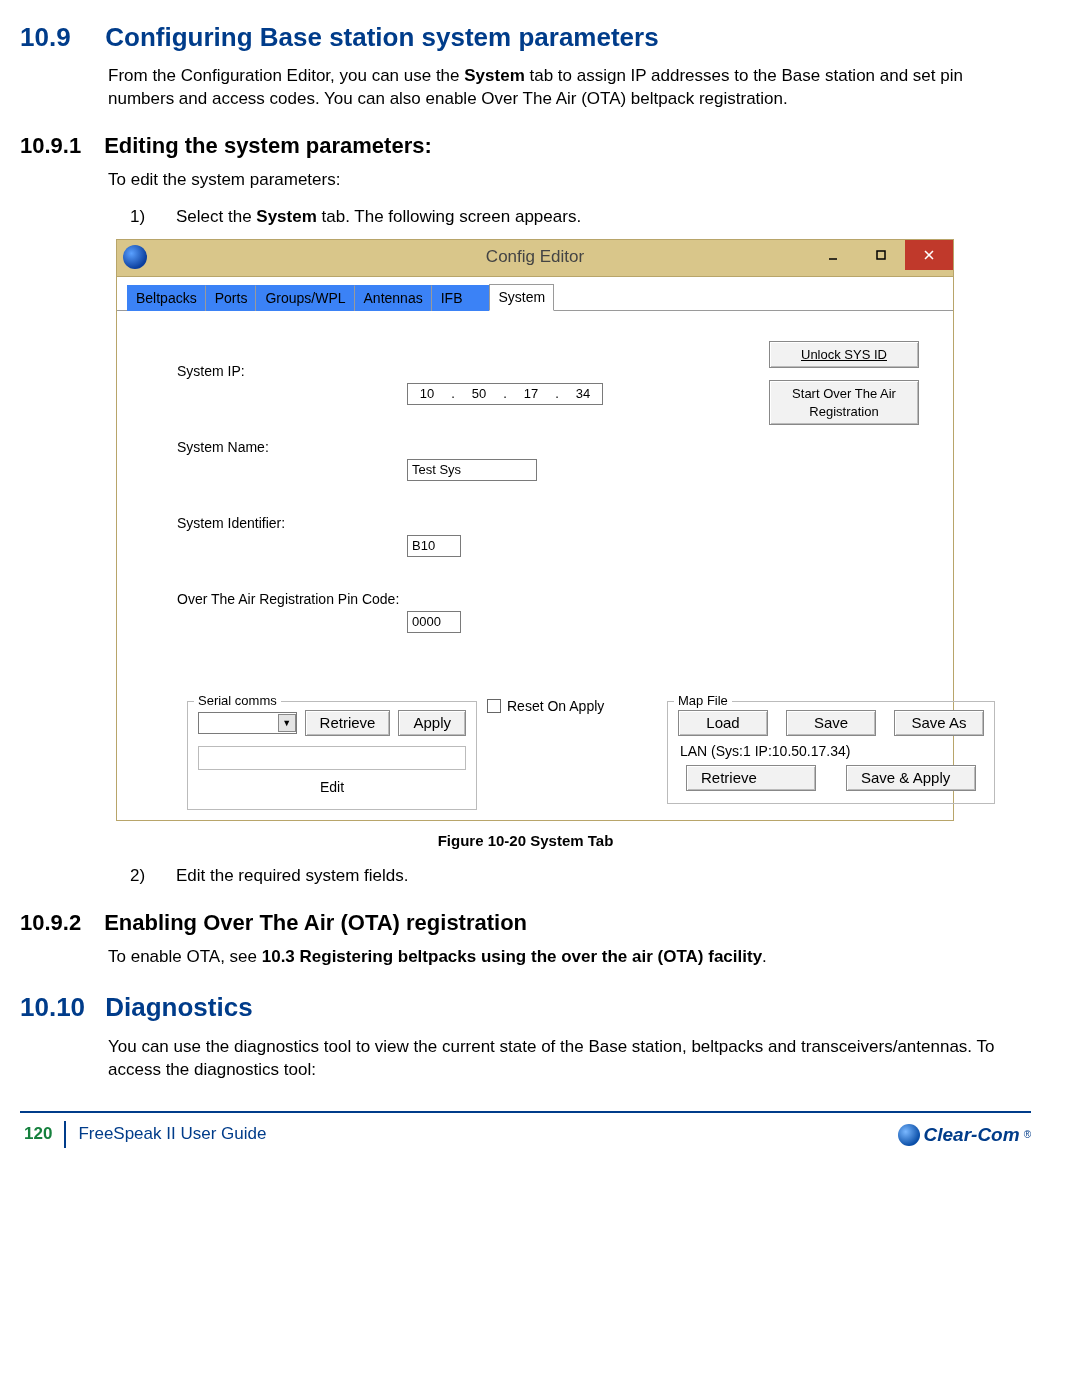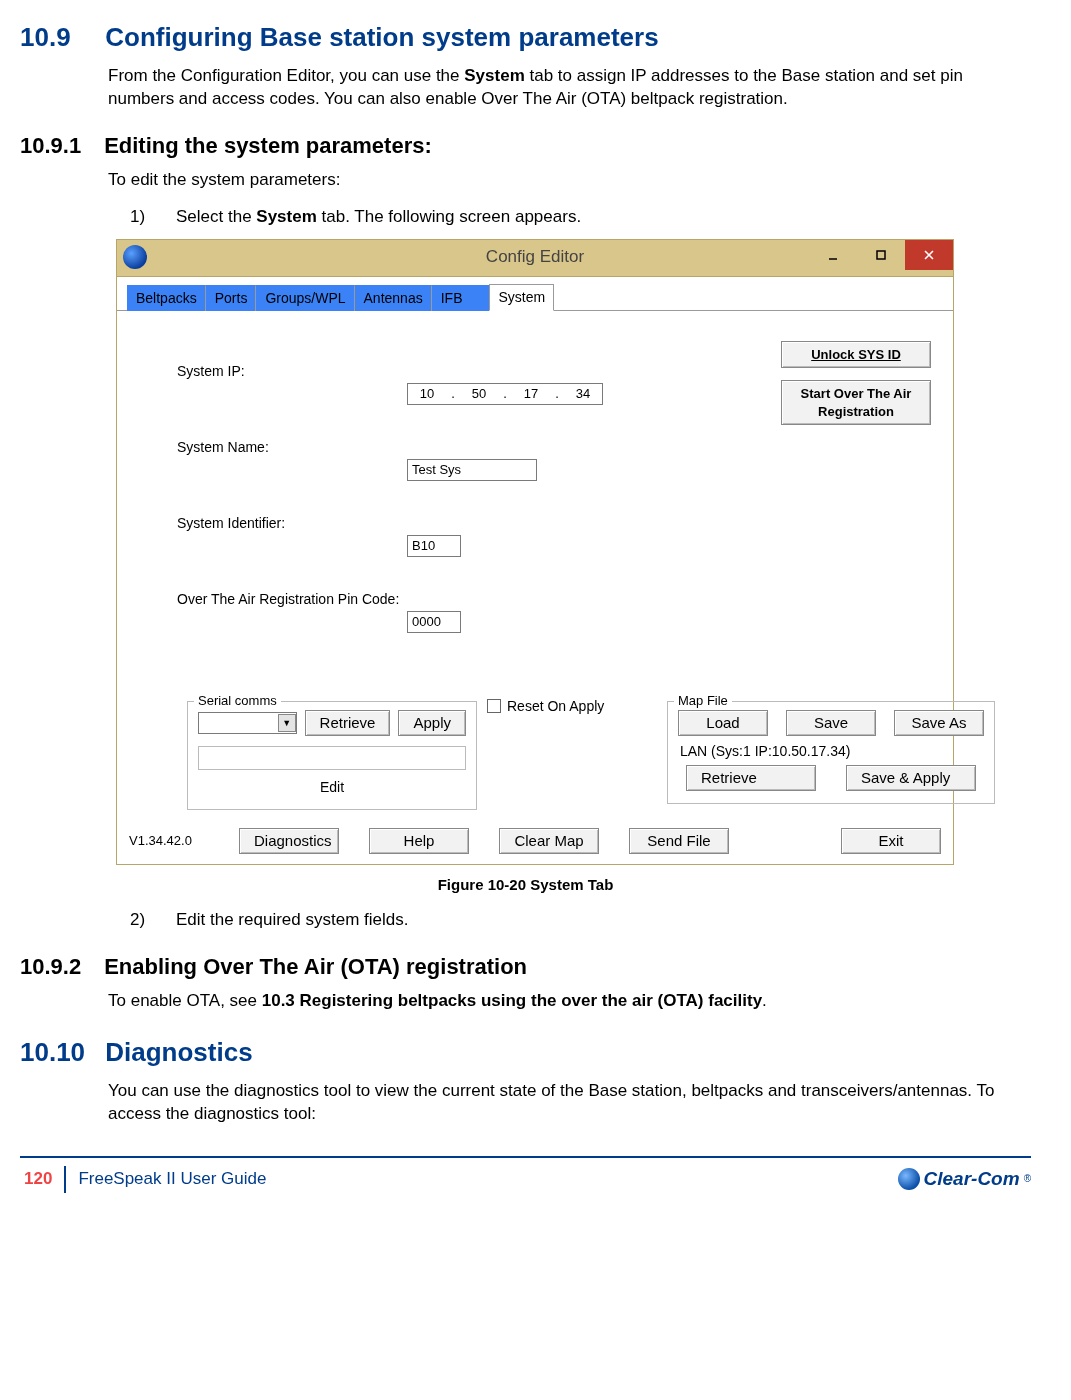--- a/index.html
+++ b/index.html
@@ -94,21 +94,21 @@
     padding: 1px 4px;
     background: #fff;
     margin-top: 44px;
   }
   .ipbox { display: inline-flex; align-items: center; padding: 0 6px; width: 196px; justify-content: space-between; }
   .ipbox span { width: 30px; text-align: center; }
   .ipbox i { font-style: normal; }
   input.txt.w1 { width: 130px; }
   input.txt.w2 { width: 54px; }
 
-  .right-buttons { position: absolute; right: 22px; top: 30px; width: 150px; display: flex; flex-direction: column; gap: 12px; font-weight: bold; }
+  .right-buttons { position: absolute; right: 34px; top: 30px; width: 150px; display: flex; flex-direction: column; gap: 12px; }
   .btn3d {
     font-size: 13px;
     padding: 4px 6px;
     text-align: center;
     background: #f2f2f2;
     border: 1px solid #888;
     box-shadow: inset 1px 1px 0 #fff, inset -1px -1px 0 #bbb;
     cursor: default;
   }
   .btn3d.u { text-decoration: underline; }
@@ -163,21 +163,21 @@
   }
   .bottombar .btn { width: 100px; text-align: center; }
   .ver { width: 80px; font-size: 13px; }
   .spacer { flex: 1; }
 
   .fig-caption { text-align: center; font-weight: bold; font-size: 15px; margin: 10px 0 14px 0; }
 
   .footer-rule { border-top: 2px solid #003c8a; margin: 30px 0 8px 0; }
   .footer { display: flex; align-items: center; }
   .page-num {
-    color: #ef4444; font-weight: bold; font-size: 17px;
+    color: #15803d; font-weight: bold; font-size: 17px;
     border-right: 2px solid #003c8a; padding: 2px 12px 2px 4px; margin-right: 12px;
   }
   .doc-title { color: #003c8a; font-size: 17px; }
   .logo { margin-left: auto; display: flex; align-items: center; gap: 4px; }
   .logo-circle {
     width: 22px; height: 22px; border-radius: 50%;
     background: radial-gradient(circle at 35% 35%, #7ab8ff 0%, #0b4fa8 70%);
   }
   .logo-text { color: #003c8a; font-weight: bold; font-style: italic; font-size: 19px; }
   .logo-reg { color: #003c8a; font-size: 10px; vertical-align: super; }
@@ -302,29 +302,20 @@
         </div>
         <div class="lan-line">LAN  (Sys:1 IP:10.50.17.34)</div>
         <div class="map-row2">
           <div class="btn wide">Retrieve</div>
           <div class="btn wide">Save &amp; Apply</div>
         </div>
       </div>
     </div>
   </div>
 
-  <div class="bottombar">
-    <span class="ver">V1.34.42.0</span>
-    <div class="btn">Diagnostics</div>
-    <div class="btn">Help</div>
-    <div class="btn">Clear Map</div>
-    <div class="btn">Send File</div>
-    <div class="spacer"></div>
-    <div class="btn">Exit</div>
-  </div>
 </div>
 
 <div class="fig-caption">Figure 10-20 System Tab</div>
 
 <ol class="steps">
   <li>
     <span class="num">2)</span>
     <span class="txt">Edit the required system fields.</span>
   </li>
 </ol>

